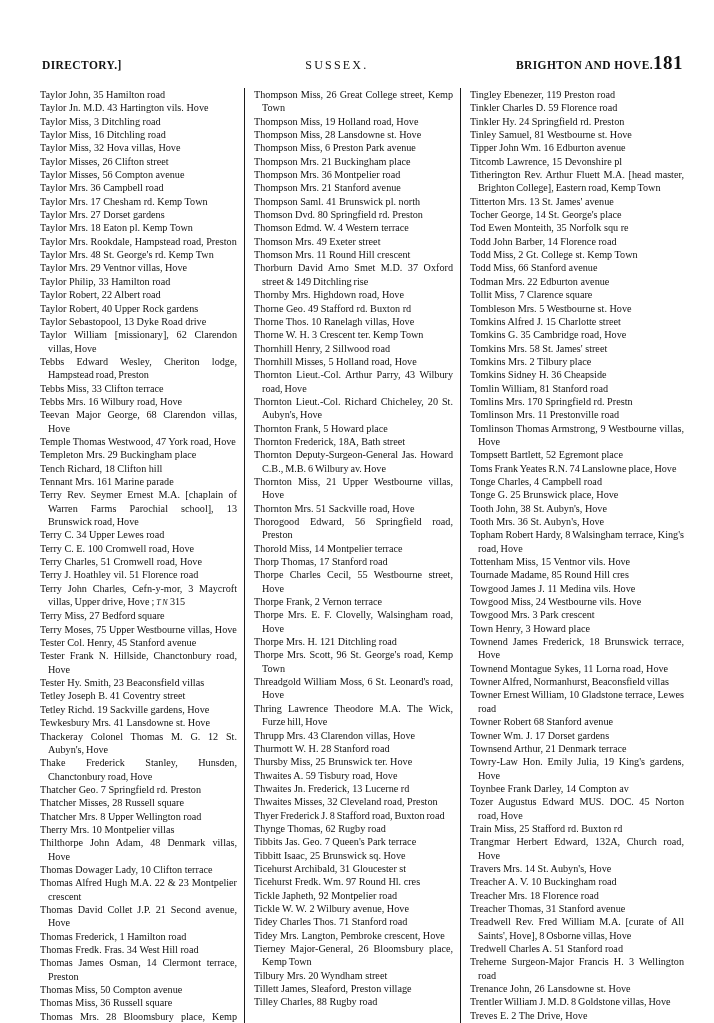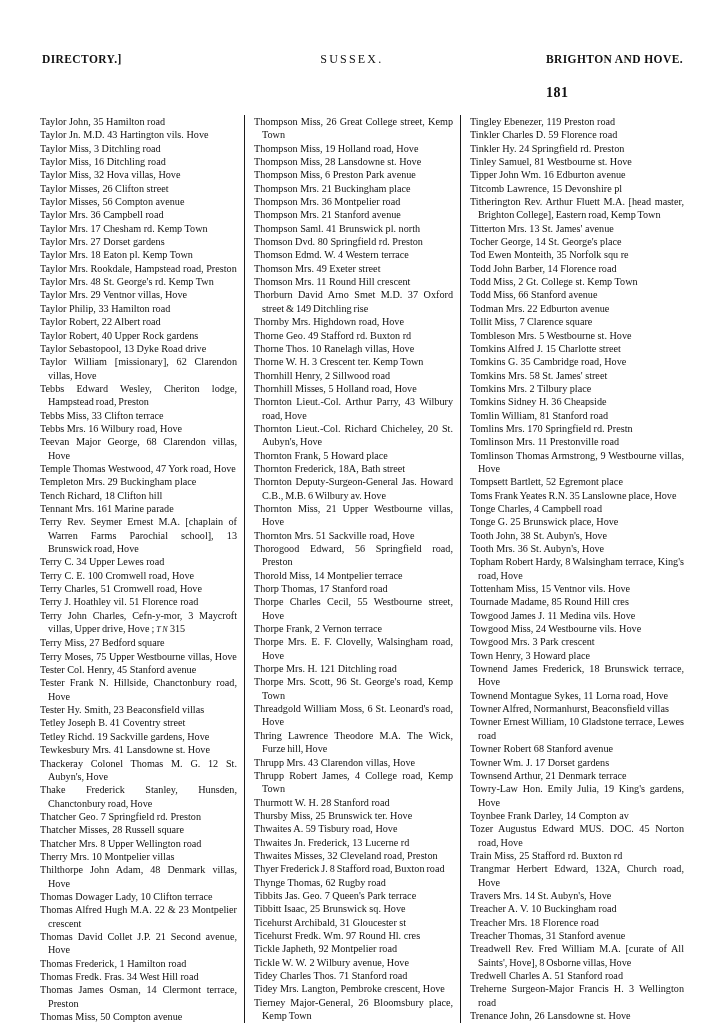--- a/index.html
+++ b/index.html
@@ -42,31 +42,30 @@
   }
   .rh-center {
     font-size: 12px;
     letter-spacing: 2.2px;
     font-weight: 400;
     margin-left: 36px;
   }
   .rh-right {
     display: flex;
     align-items: baseline;
-    gap: 20px;
-    flex-direction: column;
+    gap: 0;
   }
   .rh-sect {
     font-size: 11.5px;
     letter-spacing: 0.4px;
     text-transform: uppercase;
     font-weight: 600;
   }
   .rh-folio {
-    font-size: 14px;
+    font-size: 19px;
     font-weight: 700;
     letter-spacing: 0.5px;
     text-align: center;
   }
 
   
   .columns {
     display: flex;
     width: 644px;
     align-items: stretch;
@@ -215,21 +214,20 @@
         <p class="entry just">Thorold Miss, 14 Montpelier terrace</p>
         <p class="entry just">Thorp Thomas, 17 Stanford road</p>
         <p class="entry just tight">Thorpe Charles Cecil, 55 Westbourne street, Hove</p>
         <p class="entry just">Thorpe Frank, 2 Vernon terrace</p>
         <p class="entry just tight">Thorpe Mrs. E. F. Clovelly, Walsingham road, Hove</p>
         <p class="entry just">Thorpe Mrs. H. 121 Ditchling road</p>
         <p class="entry just tight">Thorpe Mrs. Scott, 96 St. George's road, Kemp Town</p>
         <p class="entry just tight">Threadgold William Moss, 6 St. Leonard's road, Hove</p>
         <p class="entry just tight">Thring Lawrence Theodore M.A. The Wick, Furze hill, Hove</p>
         <p class="entry just">Thrupp Mrs. 43 Clarendon villas, Hove</p>
-        <p class="entry just">Thrupp Robert James, 4 College road, Kemp Town</p>
         <p class="entry just">Thurmott W. H. 28 Stanford road</p>
         <p class="entry just">Thursby Miss, 25 Brunswick ter. Hove</p>
         <p class="entry just">Thwaites A. 59 Tisbury road, Hove</p>
         <p class="entry just">Thwaites Jn. Frederick, 13 Lucerne rd</p>
         <p class="entry just">Thwaites Misses, 32 Cleveland road, Preston</p>
         <p class="entry just tight">Thyer Frederick J. 8 Stafford road, Buxton road</p>
         <p class="entry just">Thynge Thomas, 62 Rugby road</p>
         <p class="entry just">Tibbits Jas. Geo. 7 Queen's Park terrace</p>
         <p class="entry just">Tibbitt Isaac, 25 Brunswick sq. Hove</p>
         <p class="entry just">Ticehurst Archibald, 31 Gloucester st</p>
@@ -263,21 +261,21 @@
         <p class="entry just">Tomkins Alfred J. 15 Charlotte street</p>
         <p class="entry just">Tomkins G. 35 Cambridge road, Hove</p>
         <p class="entry just">Tomkins Mrs. 58 St. James' street</p>
         <p class="entry just">Tomkins Mrs. 2 Tilbury place</p>
         <p class="entry just">Tomkins Sidney H. 36 Cheapside</p>
         <p class="entry just">Tomlin William, 81 Stanford road</p>
         <p class="entry just">Tomlins Mrs. 170 Springfield rd. Prestn</p>
         <p class="entry just">Tomlinson Mrs. 11 Prestonville road</p>
         <p class="entry just tight">Tomlinson Thomas Armstrong, 9 Westbourne villas, Hove</p>
         <p class="entry just">Tompsett Bartlett, 52 Egremont place</p>
-        <p class="entry just tight">Toms Frank Yeates R.N. 35 Lanslowne place, Hove</p>
+        <p class="entry just tight">Toms Frank Yeates R.N. 74 Lanslowne place, Hove</p>
         <p class="entry just">Tonge Charles, 4 Campbell road</p>
         <p class="entry just">Tonge G. 25 Brunswick place, Hove</p>
         <p class="entry just">Tooth John, 38 St. Aubyn's, Hove</p>
         <p class="entry just">Tooth Mrs. 36 St. Aubyn's, Hove</p>
         <p class="entry just tight">Topham Robert Hardy, 8 Walsingham terrace, King's road, Hove</p>
         <p class="entry just">Tottenham Miss, 15 Ventnor vils. Hove</p>
         <p class="entry just">Tournade Madame, 85 Round Hill cres</p>
         <p class="entry just">Towgood James J. 11 Medina vils. Hove</p>
         <p class="entry just">Towgood Miss, 24 Westbourne vils. Hove</p>
         <p class="entry just">Towgood Mrs. 3 Park crescent</p>

